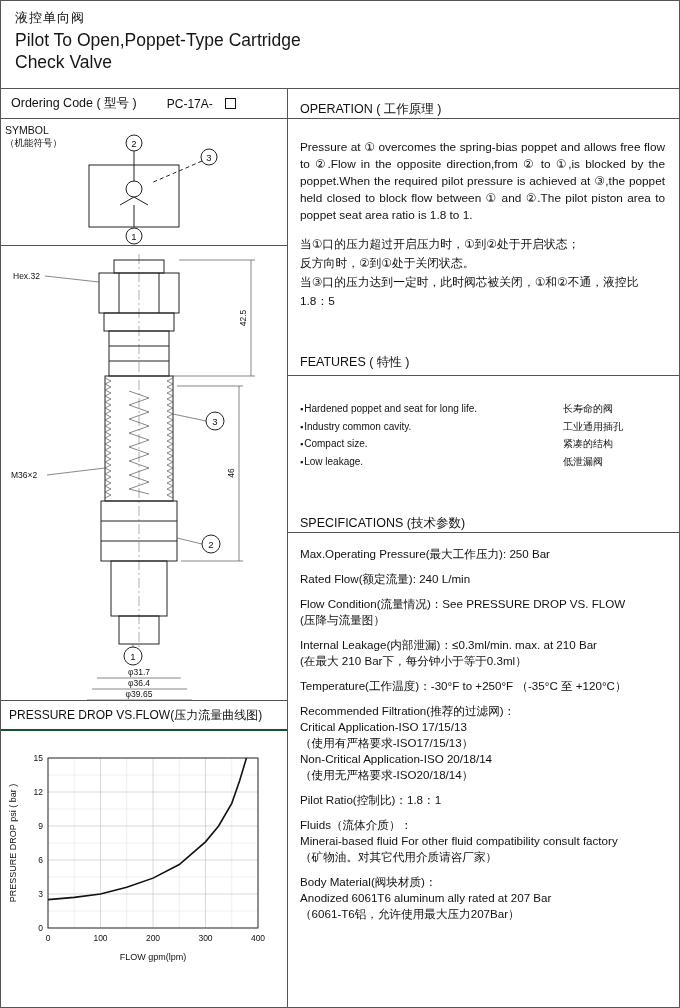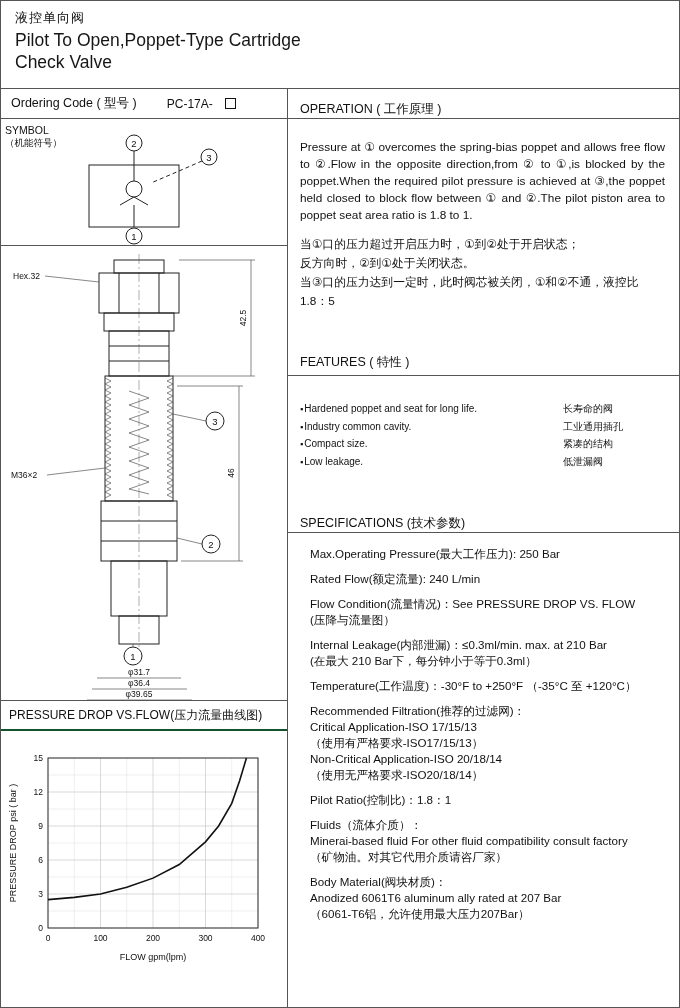--- a/index.html
+++ b/index.html
@@ -37,21 +37,21 @@
   .op-en { text-align:justify; line-height:1.45; }
   .op-cn { margin-top:11px; line-height:1.6; white-space:pre-line; }
 
   .feat-band { height:27px; border-bottom:1px solid #555; display:flex; align-items:center; padding-left:12px; font-size:12.5px; }
   .feat-list { height:130px; padding:26px 4px 0 12px; font-size:10px; }
   .feat-row { display:grid; grid-template-columns:1fr 112px; margin-bottom:3px; line-height:1.45; }
   .feat-en::before { content:"▪"; font-size:9px; margin-right:1px; }
 
   .spec-band { height:27px; border-bottom:1px solid #555; display:flex; align-items:flex-end; padding-left:12px; font-size:12.5px; }
   .spec-list { flex:1; padding:13px 10px 0 12px; font-size:11.6px; }
-  .spec-item { white-space:pre-line; line-height:1.38; margin-bottom:9px;margin-left:10px; }
+  .spec-item { white-space:pre-line; line-height:1.38; margin-bottom:9px; }
 
   
   svg text { fill:#111; stroke:none; font-size:8.5px; font-family:"Liberation Sans","DejaVu Sans",sans-serif; }
   svg text.port-num { font-size:9.5px; }
   svg .dashed { stroke-dasharray:4 3; }
   svg .centerline { stroke:#999; stroke-width:0.8; stroke-dasharray:10 3 2 3; }
   svg .thin { stroke-width:0.7; stroke:#555; }
   #chart-svg .grid { stroke:#c9c9c9; stroke-width:0.7; }
   #chart-svg .grid-minor { stroke:#e4e4e4; stroke-width:0.6; }
   #chart-svg .frame { fill:none; stroke:#333; stroke-width:1; }

